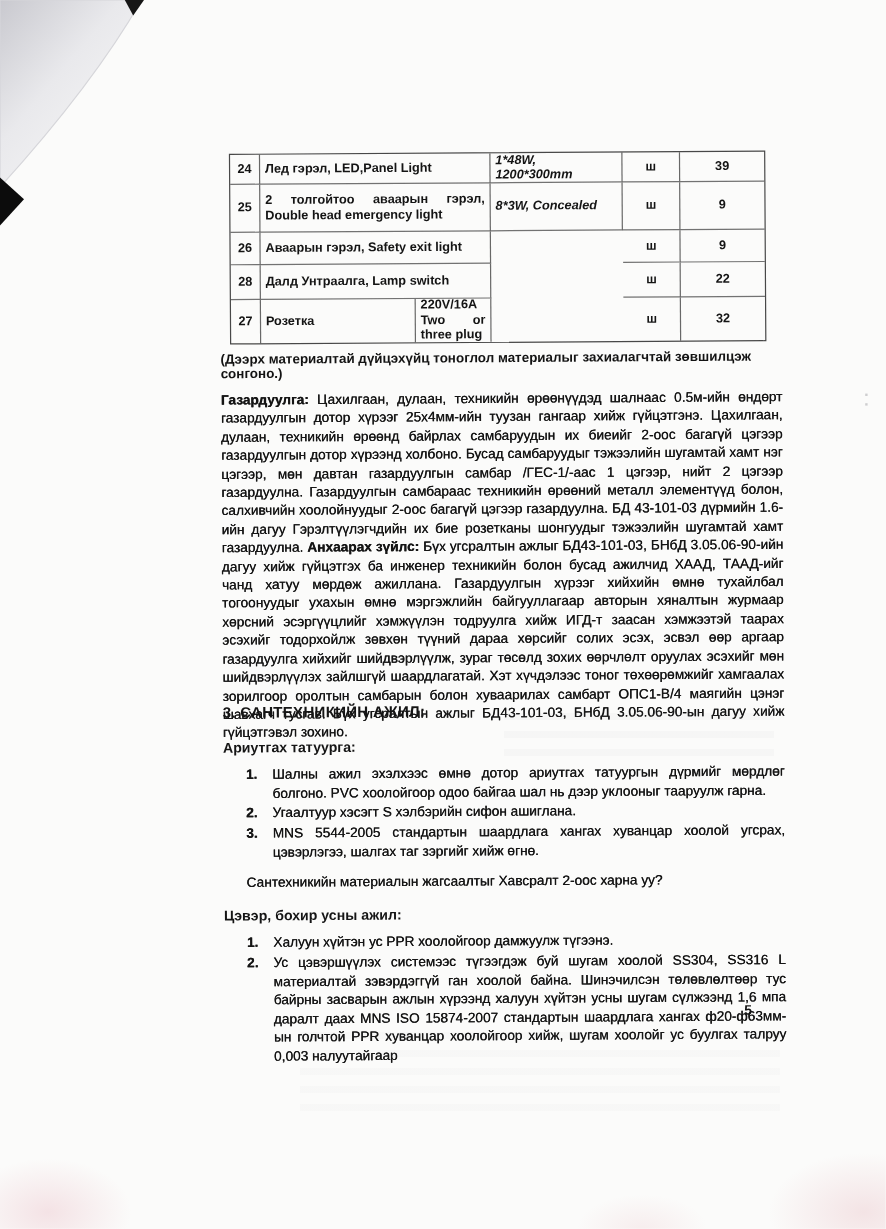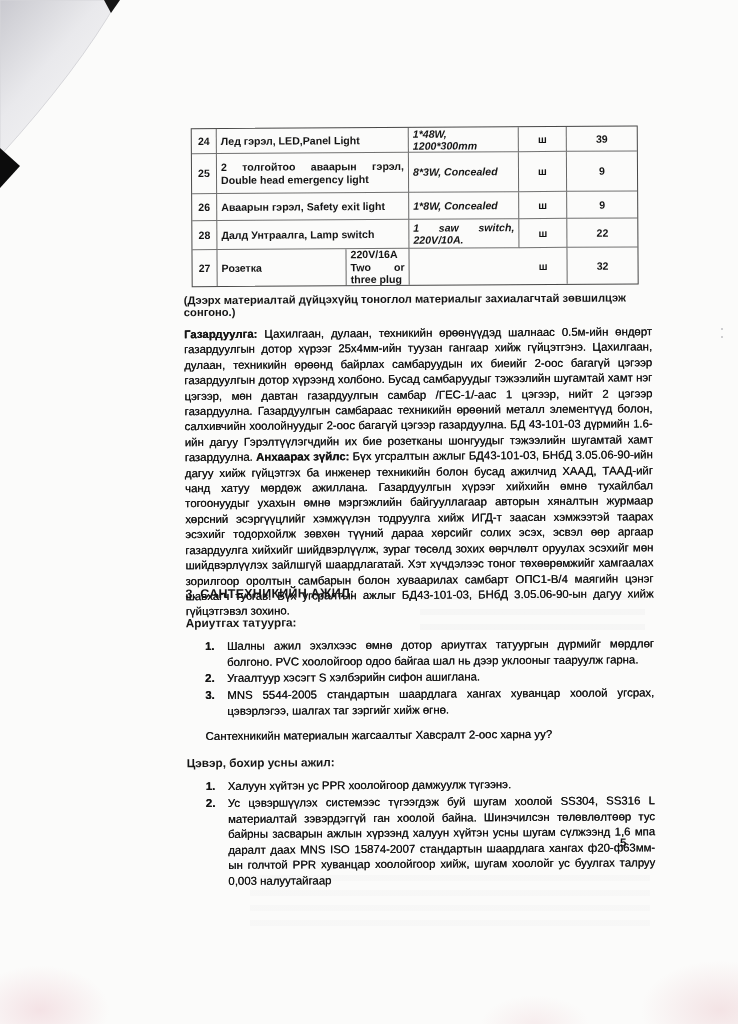--- a/index.html
+++ b/index.html
@@ -93,27 +93,25 @@
       <div class="tc qty r1">39</div>
 
       <div class="tc no r2">25</div>
       <div class="tc desc2 r2">2 толгойтоо аваарын гэрэл, Double head emergency light</div>
       <div class="tc spec r2">8*3W, Concealed</div>
       <div class="tc unit r2">ш</div>
       <div class="tc qty r2">9</div>
 
       <div class="tc no r3">26</div>
       <div class="tc desc2 r3">Аваарын гэрэл, Safety exit light</div>
-      <div class="tc spec r3">1*8W, Concealed</div>
       <div class="tc unit r3">ш</div>
       <div class="tc qty r3">9</div>
 
       <div class="tc no r4">28</div>
       <div class="tc desc2 r4">Далд Унтраалга, Lamp switch</div>
-      <div class="tc spec r4">1 saw switch, 220V/10A.</div>
       <div class="tc unit r4">ш</div>
       <div class="tc qty r4">22</div>
 
       <div class="tc no r5">27</div>
       <div class="tc desc1 r5">Розетка</div>
       <div class="tc sub r5">220V/16A Two or three plug</div>
       <div class="tc unit r5">ш</div>
       <div class="tc qty r5">32</div>
     </div>
 

